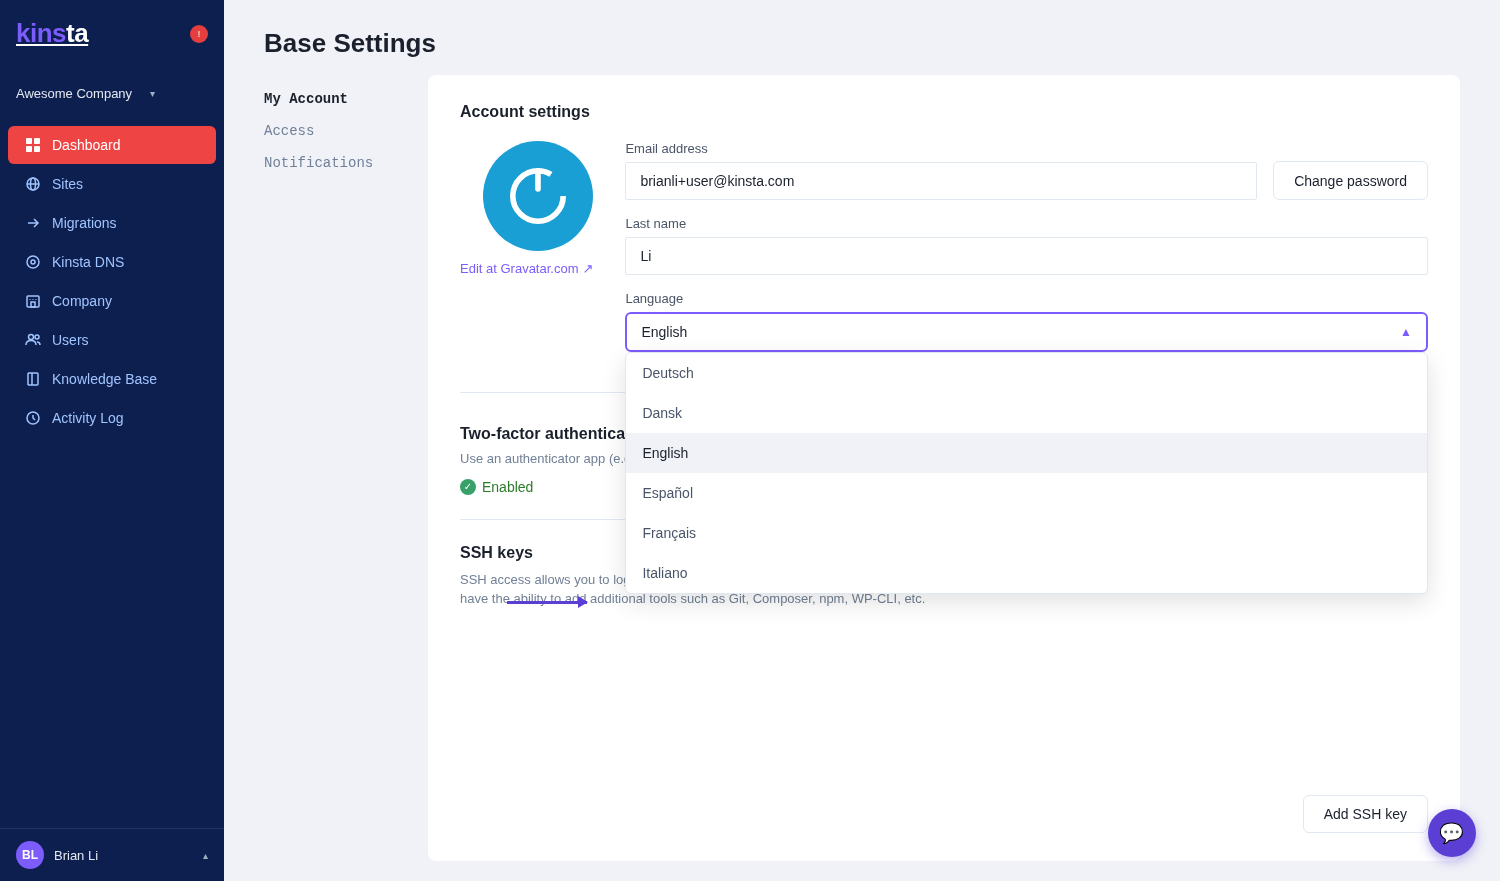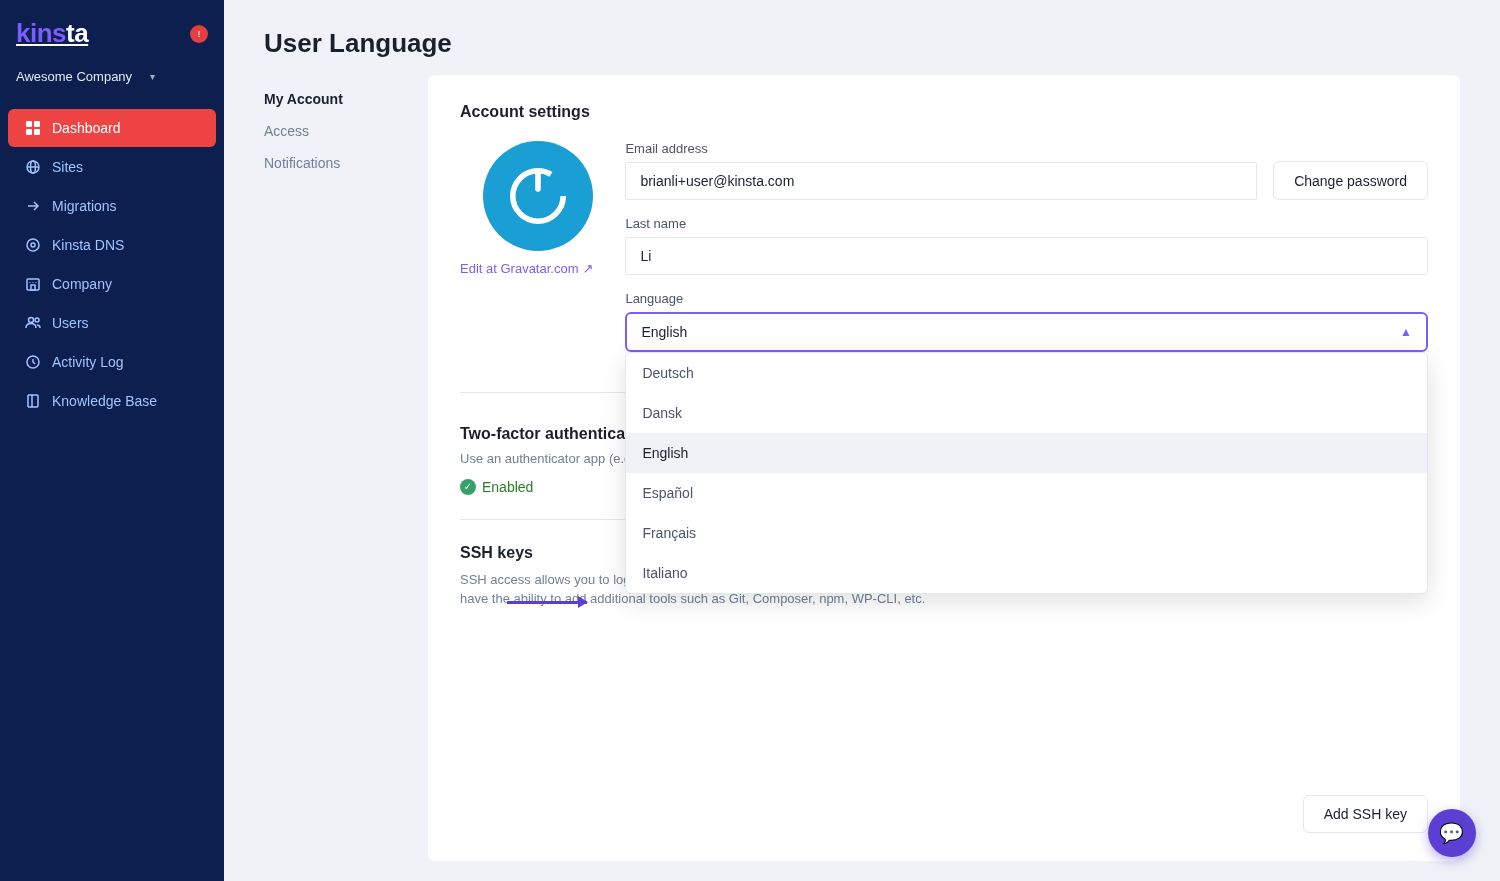--- a/index.html
+++ b/index.html
@@ -29,20 +29,21 @@
     }
     .kinsta-logo span { color: #7c5cfc; }
     .sidebar-company {
       display: flex;
       align-items: center;
       gap: 18px;
       padding: 8px 16px 16px;
       color: #a0aec0;
       font-size: 13px;
       cursor: pointer;
+      margin-top: 17px;
     }
     .sidebar-company .company-name { color: #e2e8f0; font-size: 13px; }
     .chevron-down { color: #a0aec0; font-size: 10px; }
     .notif-dot {
       width: 18px; height: 18px;
       background: #e53e3e;
       border-radius: 50%;
       display: flex; align-items: center; justify-content: center;
       color: #fff; font-size: 9px; margin-left: auto;
     }
@@ -103,20 +104,21 @@
       overflow: hidden;
       padding: 0 40px 20px;
       gap: 24px;
     }
 
     
     .side-nav {
       width: 140px;
       flex-shrink: 0;
       padding-top: 8px;
+      font-family: Liberation Mono, monospace;
     }
     .side-nav-item {
       padding: 8px 0;
       font-size: 14px;
       color: #718096;
       cursor: pointer;
       border-radius: 4px;
     }
     .side-nav-item.active { color: #1a202c; font-weight: 600; }
 
@@ -409,42 +411,47 @@
             <path d="M1 13c0-3 2-4.5 5-4.5s5 1.5 5 4.5"></path>
             <circle cx="12" cy="5" r="2"></circle>
             <path d="M12 10c1.5 0 3 0.8 3 3"></path>
           </svg>
       </span>
       <span>Users</span>
     </div>
     <div class="nav-item">
       <span class="nav-icon">
         <svg width="16" height="16" viewBox="0 0 16 16" fill="none" stroke="currentColor" stroke-width="1.5">
-            <circle cx="8" cy="8" r="6"></circle>
-            <polyline points="8,5 8,8 10,10"></polyline>
-          </svg>
-      </span>
-      <span>Activity Log</span>
-    </div>
-    <div class="nav-item">
-      <span class="nav-icon">
-        <svg width="16" height="16" viewBox="0 0 16 16" fill="none" stroke="currentColor" stroke-width="1.5">
             <path d="M3 2h9a1 1 0 011 1v10a1 1 0 01-1 1H3"></path>
             <line x1="3" y1="2" x2="3" y2="14"></line>
             <line x1="7" y1="2" x2="7" y2="14"></line>
           </svg>
       </span>
       <span>Knowledge Base</span>
     </div>
+    <div class="nav-item">
+      <span class="nav-icon">
+        <svg width="16" height="16" viewBox="0 0 16 16" fill="none" stroke="currentColor" stroke-width="1.5">
+            <circle cx="8" cy="8" r="6"></circle>
+            <polyline points="8,5 8,8 10,10"></polyline>
+          </svg>
+      </span>
+      <span>Activity Log</span>
+    </div>
   </nav>
+  <div class="sidebar-footer">
+    <div class="user-avatar-small">BL</div>
+    <span class="user-name-footer">Brian Li</span>
+    <span class="chevron-up">▴</span>
+  </div>
 </div>
 
 <div class="main">
   <div class="page-header">
-    <h1 class="page-title">User Language</h1>
+    <h1 class="page-title">Base Settings</h1>
   </div>
 
   <div class="content-area">
 
     <nav class="side-nav">
       <div class="side-nav-item active">My Account</div>
       <div class="side-nav-item">Access</div>
       <div class="side-nav-item">Notifications</div>
     </nav>
 

